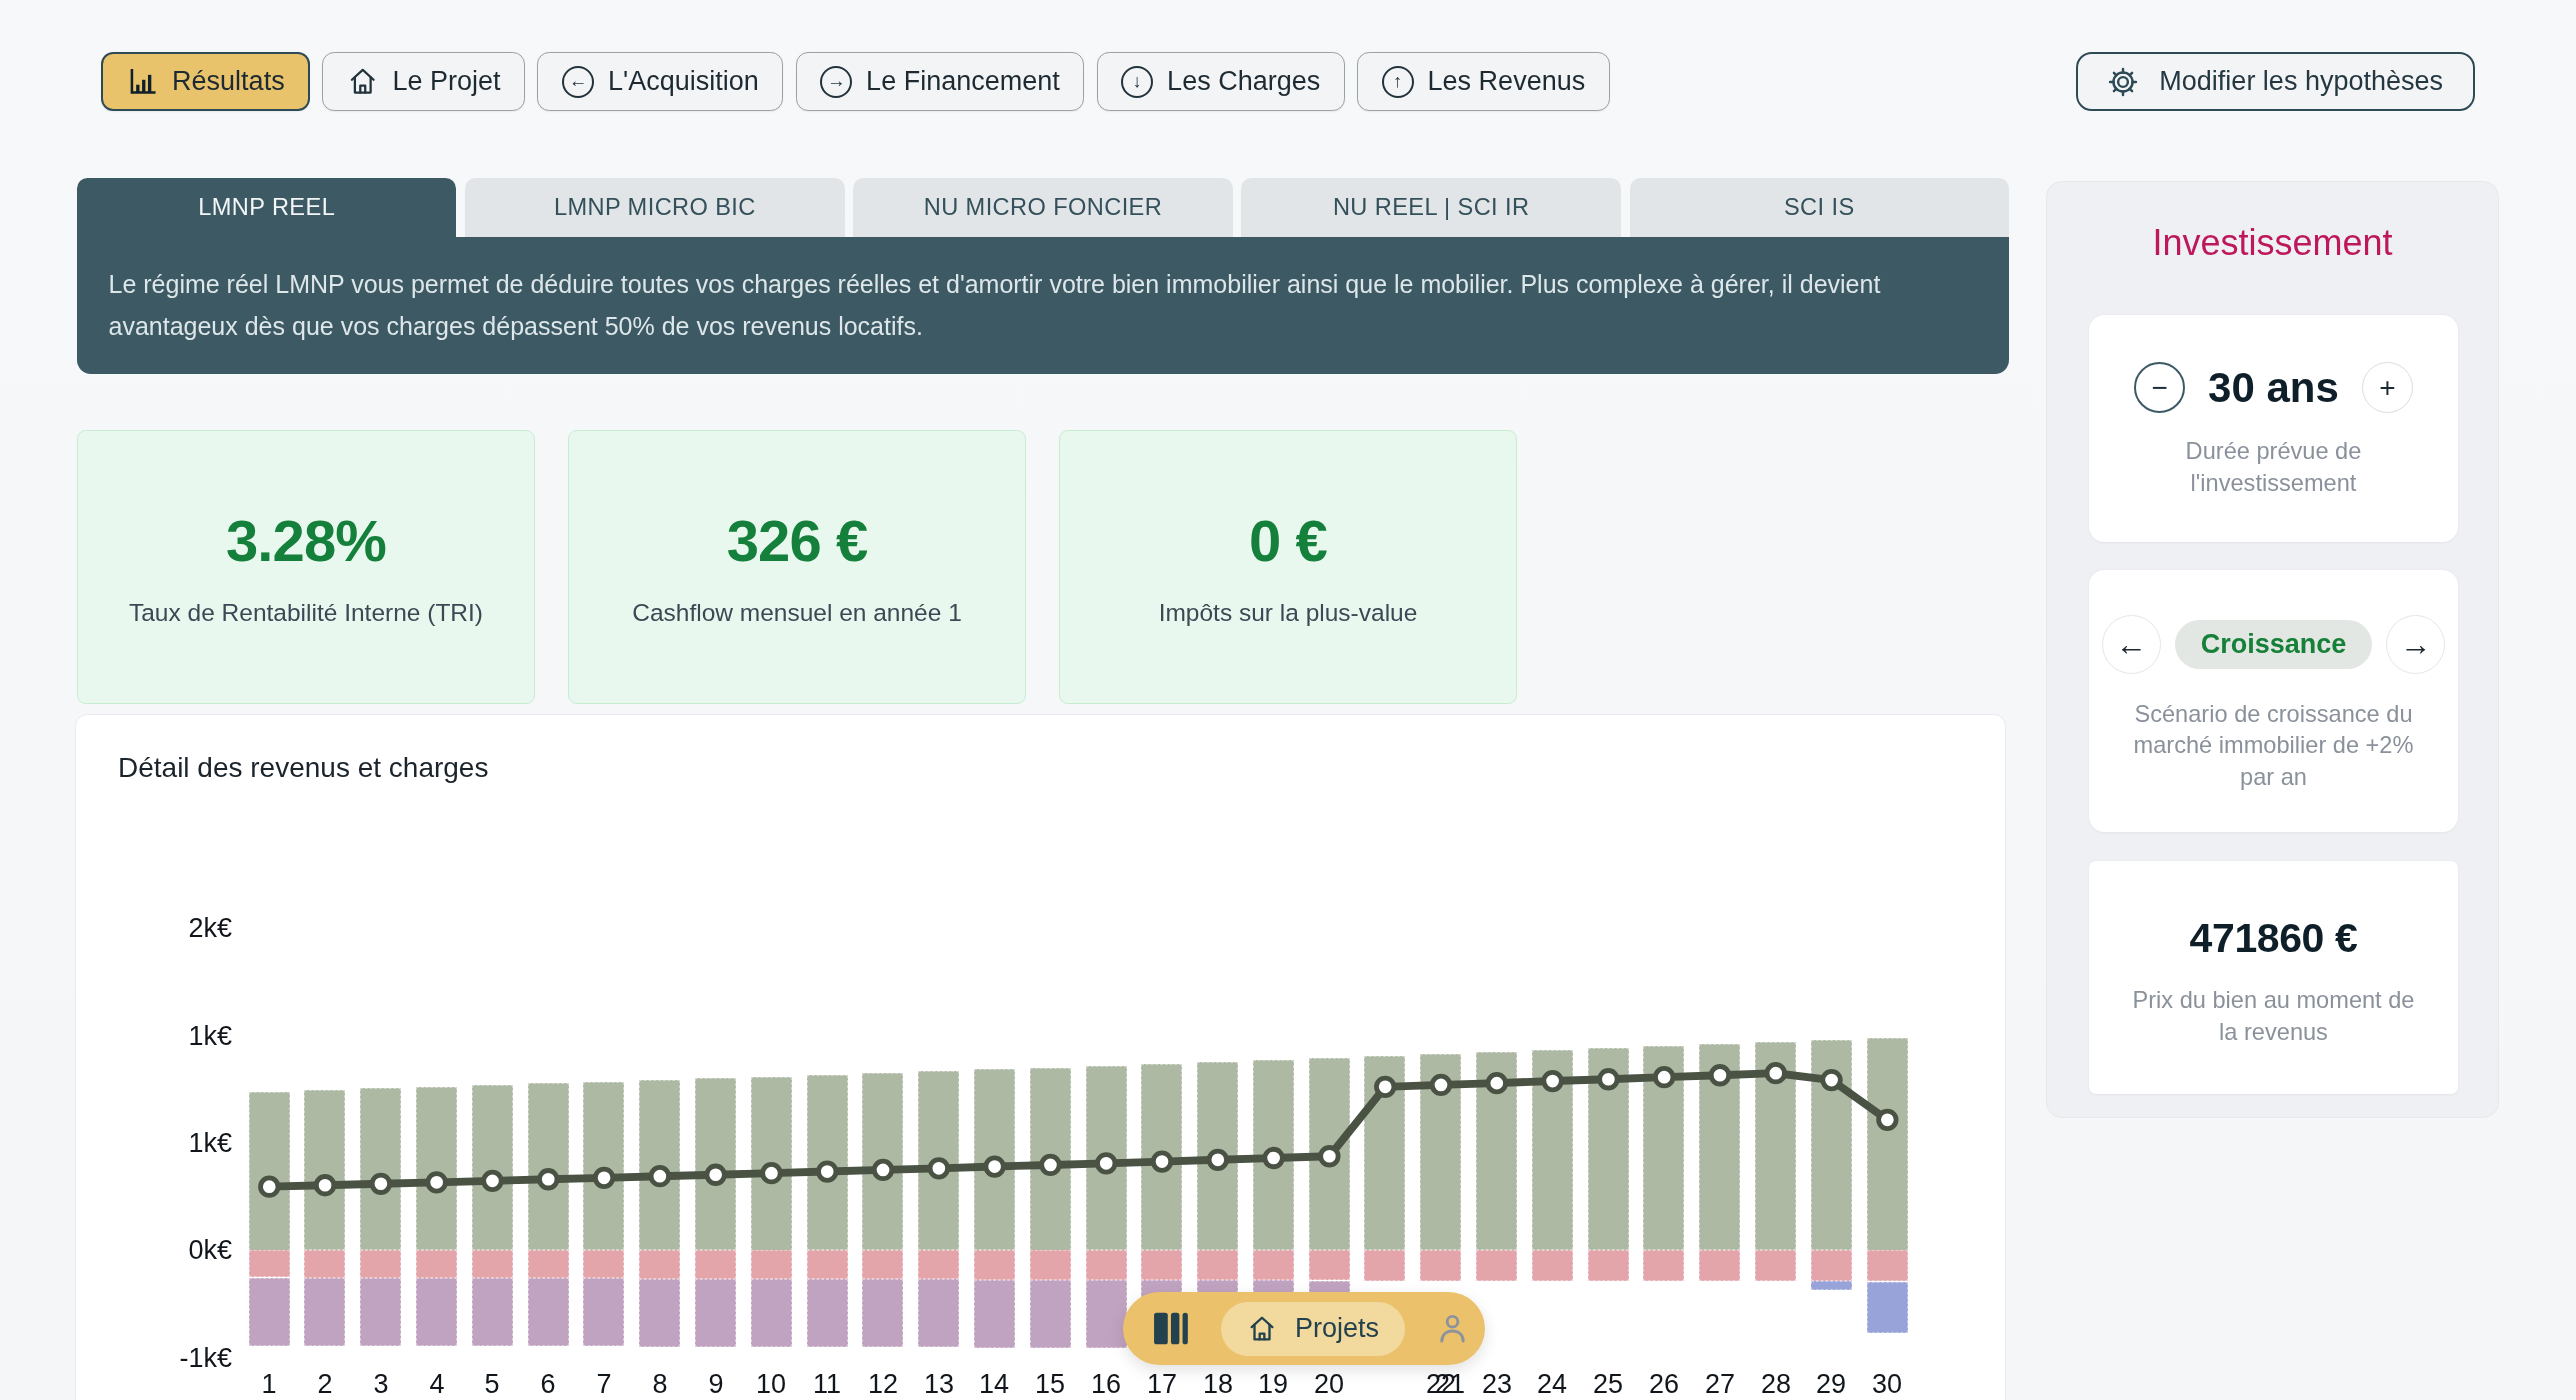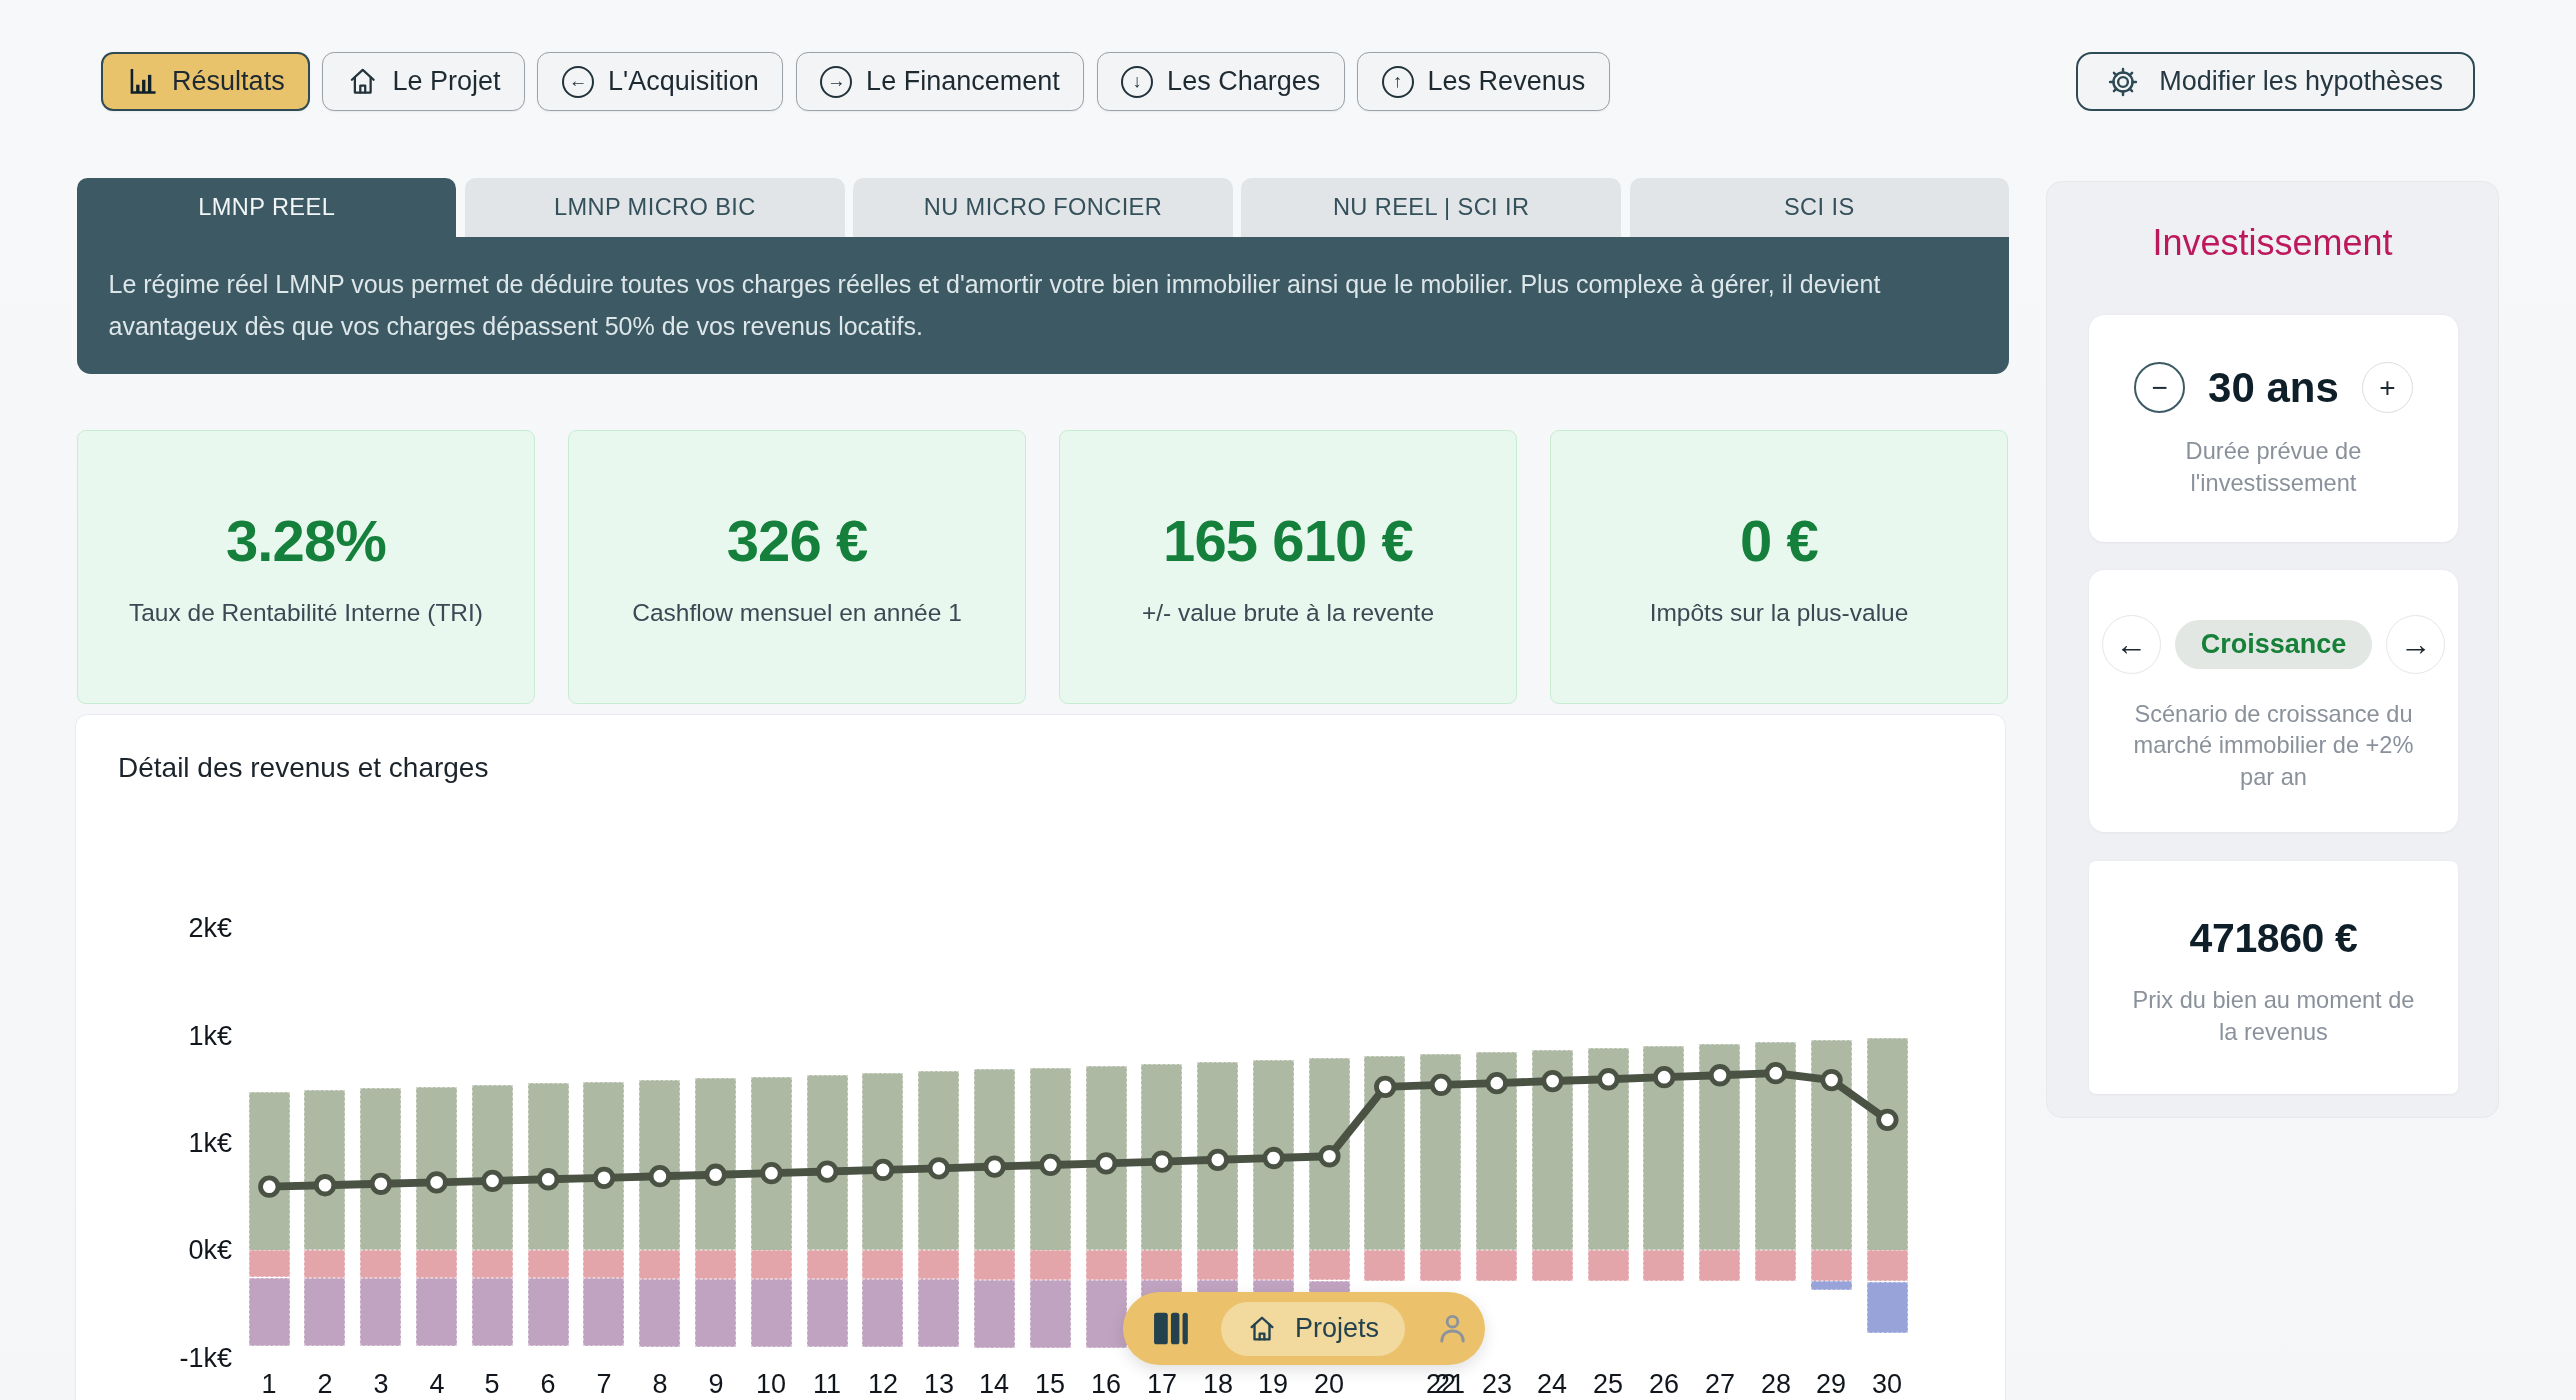--- a/index.html
+++ b/index.html
@@ -171,24 +171,20 @@
 <div class="tab-desc">Le régime réel LMNP vous permet de déduire toutes vos charges réelles et d'amortir votre bien immobilier ainsi que le mobilier. Plus complexe à gérer, il devient avantageux dès que vos charges dépassent 50% de vos revenus locatifs.</div>
 
 <div class="metrics">
   <div class="metric-card">
     <div class="metric-value">3.28%</div>
     <div class="metric-label">Taux de Rentabilité Interne (TRI)</div>
   </div>
   <div class="metric-card">
     <div class="metric-value">326 €</div>
     <div class="metric-label">Cashflow mensuel en année 1</div>
-  </div>
-  <div class="metric-card">
-    <div class="metric-value">165 610 €</div>
-    <div class="metric-label">+/- value brute à la revente</div>
   </div>
   <div class="metric-card">
     <div class="metric-value">0 €</div>
     <div class="metric-label">Impôts sur la plus-value</div>
   </div>
 </div>
 
 <div class="chart-card">
   <div class="chart-title">Détail des revenus et charges</div>
   <div id="plot">

